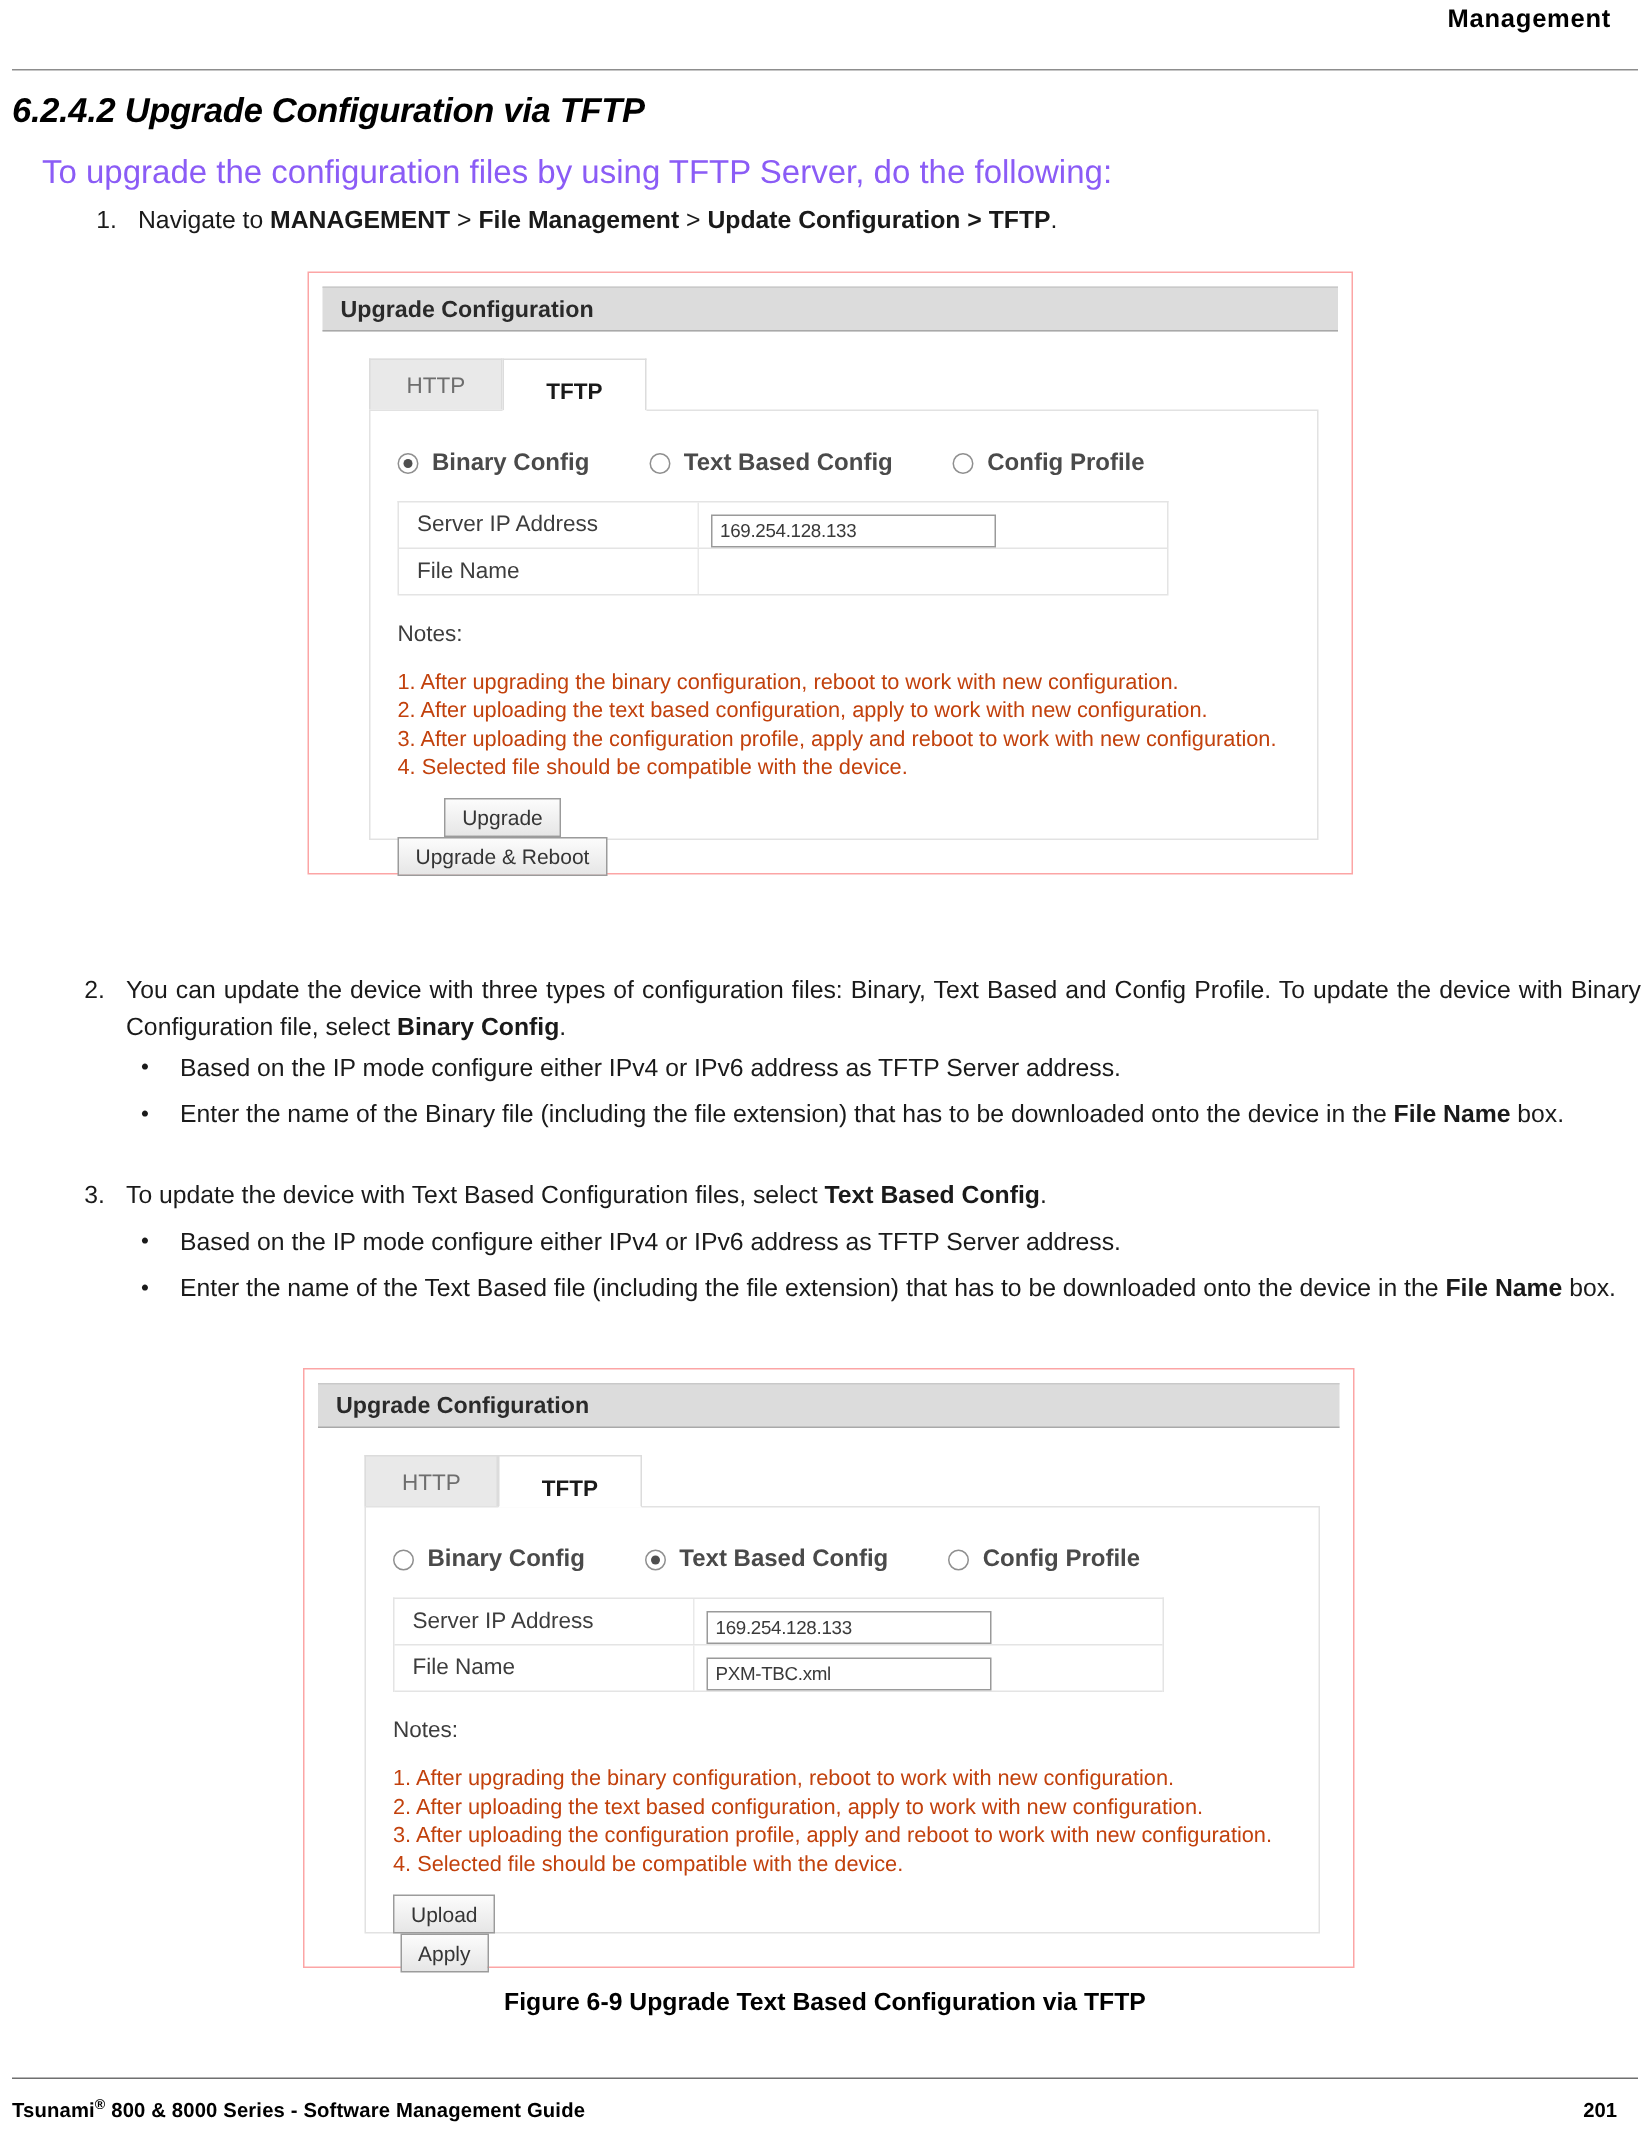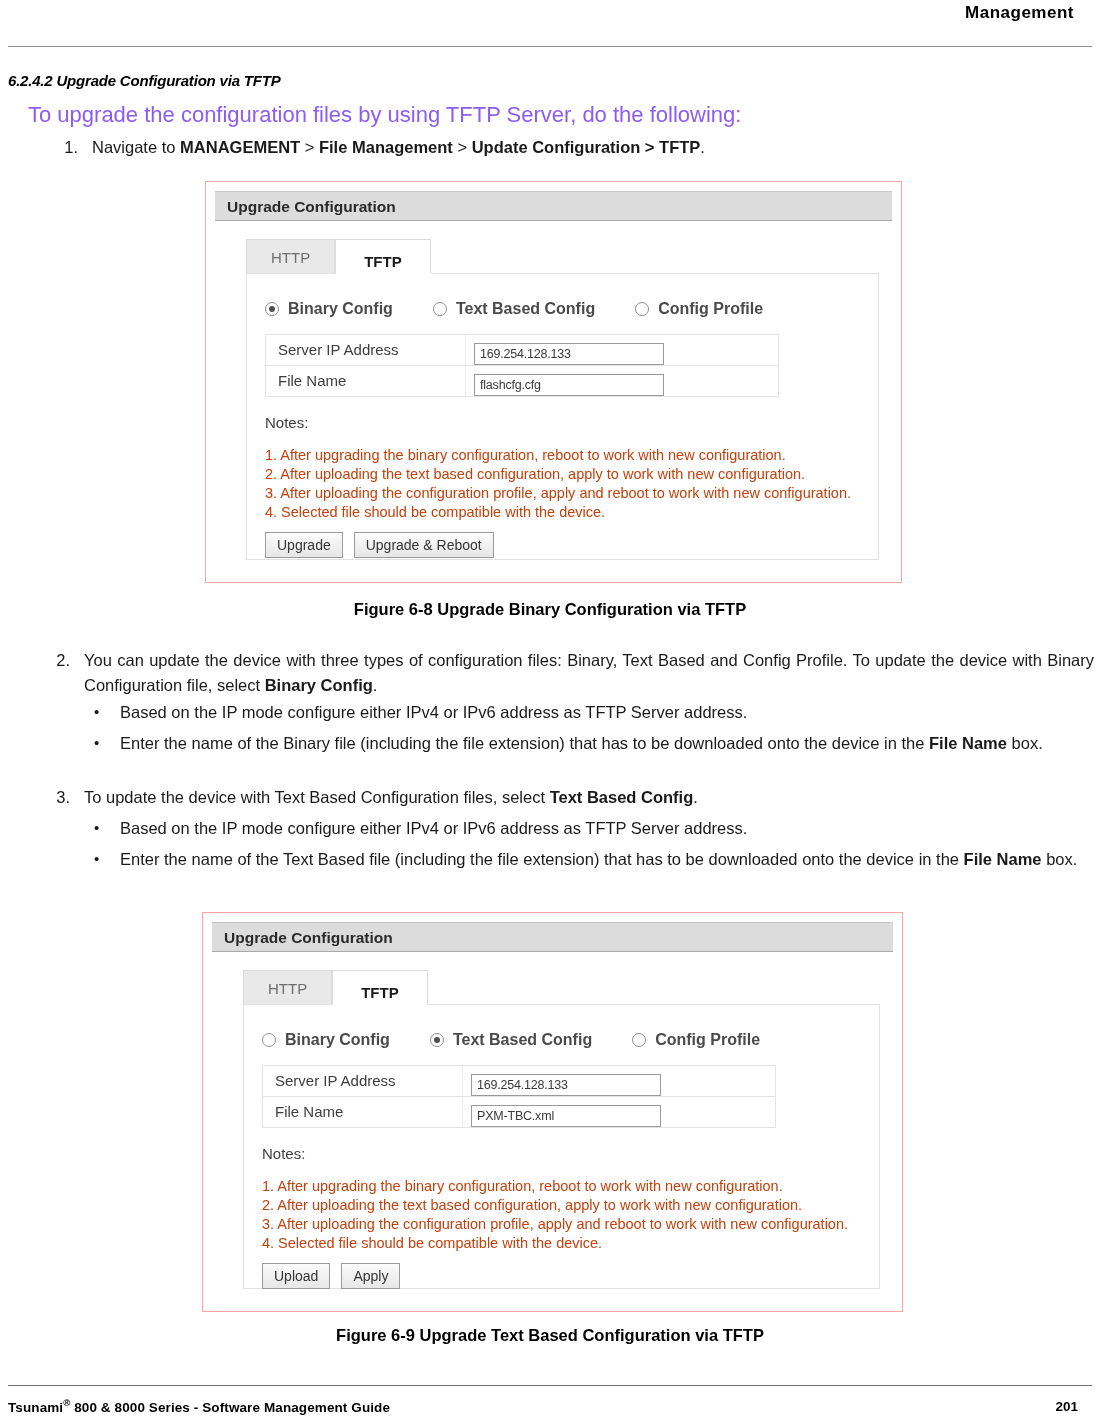--- a/index.html
+++ b/index.html
@@ -43,23 +43,23 @@
     top: 46px;
     left: 8px;
     right: 8px;
     border-top: 1px solid #8d8d8d;
     height: 0;
   }
 
   
   .section-title {
     position: absolute;
-    top: 72px;
+    top: 60px;
     left: 8px;
-    font-size: 15px;
+    font-size: 23px;
     font-weight: bold;
     font-style: italic;
     letter-spacing: -0.2px;
   }
 
   .intro {
     position: absolute;
     top: 102px;
     left: 28px;
     font-size: 22px;
@@ -276,20 +276,21 @@
     line-height: 19px;
   }
   .notes-list div { white-space: nowrap; }
 
   .btn-row {
     position: absolute;
     left: 18px;
     top: 258px;
     display: flex;
     align-items: center;
+    flex-direction: column;
   }
   .btn {
     height: 26px;
     line-height: 24px;
     box-sizing: border-box;
     padding: 0 11px;
     background: linear-gradient(#fcfcfc, #e6e6e6);
     border: 1px solid #9b9b9b;
     font-size: 14px;
     color: #353535;
@@ -367,42 +368,38 @@
 
       <div class="field-table">
         <div class="field-row">
           <div class="field-label">Server IP Address</div>
           <div class="field-valcell">
             <div class="field-input">169.254.128.133</div>
           </div>
         </div>
         <div class="field-row">
           <div class="field-label">File Name</div>
-          <div class="field-valcell">
-            <div class="field-input">flashcfg.cfg</div>
-          </div>
         </div>
       </div>
 
       <div class="notes-head">Notes:</div>
       <div class="notes-list">
         <div>1. After upgrading the binary configuration, reboot to work with new configuration.</div>
         <div>2. After uploading the text based configuration, apply to work with new configuration.</div>
         <div>3. After uploading the configuration profile, apply and reboot to work with new configuration.</div>
         <div>4. Selected file should be compatible with the device.</div>
       </div>
 
       <div class="btn-row">
         <div class="btn">Upgrade</div>
         <div class="btn">Upgrade &amp; Reboot</div>
       </div>
     </div>
   </div>
 
-  <div class="fig-caption" style="top:600px;">Figure 6-8 Upgrade Binary Configuration via TFTP</div>
 
   <div class="numlist-item" style="top:648px; left:84px; width:1010px; text-align:justify;">
     <span class="num">2.</span><span>You can update the device with three types of configuration files: Binary, Text Based and Config Profile. To update the device with Binary Configuration file, select </span><b>Binary Config</b><span>.</span>
   </div>
 
   <div class="bullet-item" style="top:700px; left:120px; width:975px;">
     <span class="bul">•</span><span>Based on the IP mode configure either IPv4 or IPv6 address as TFTP Server address.</span>
   </div>
 
   <div class="bullet-item" style="top:731px; left:120px; width:975px;">

